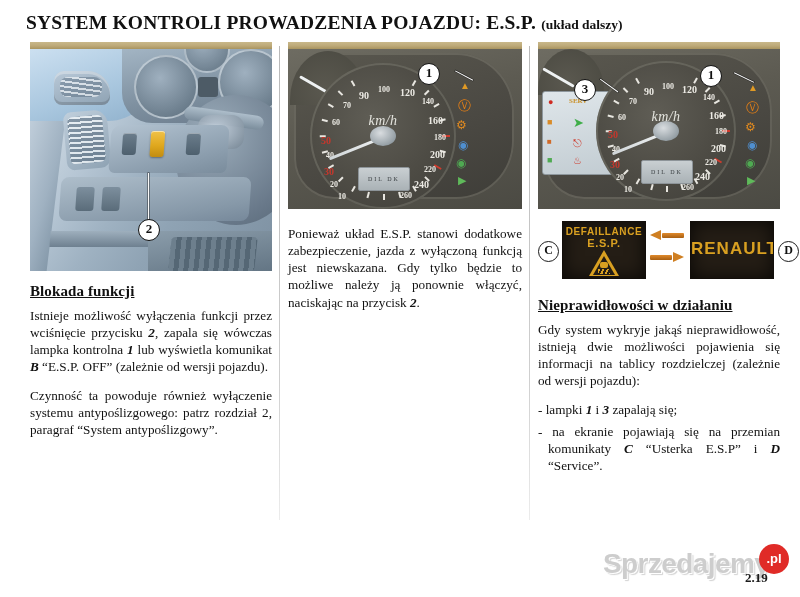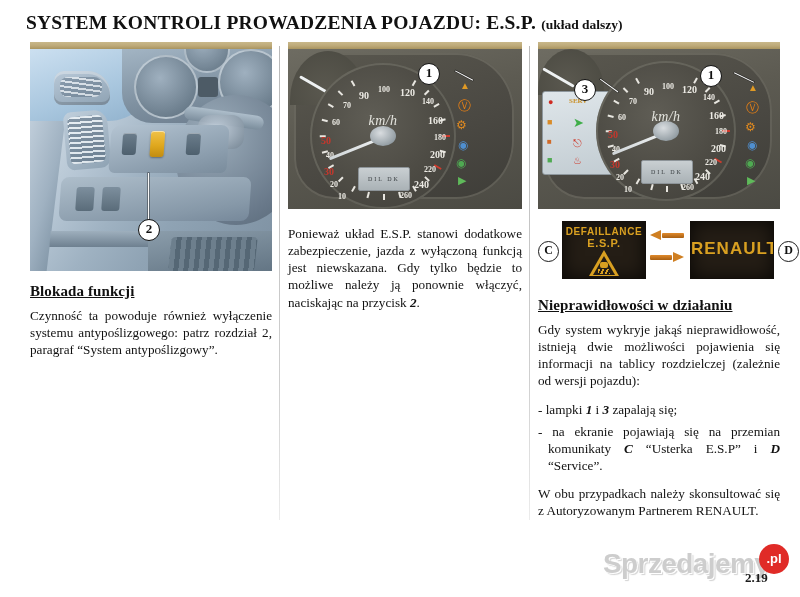--- a/index.html
+++ b/index.html
@@ -529,20 +529,21 @@
         <div class="sill"></div>
         <div class="pedalzone"></div>
 
         <div class="leader" style="left:118px; top:124px; width:1.4px; height:48px;"></div>
         <div class="callout" style="left:108px; top:170px;">2</div>
       </div>
     </div>
 
     <h2 class="sect">Blokada funkcji</h2>
 
+    <p class="body"><span>Istnieje możliwość wyłączenia funkcji przez wciśnięcie przycisku </span><em>2</em><span>, zapala się wówczas lampka kontrolna </span><em>1</em><span> lub wyświetla komunikat </span><em>B</em><span> “E.S.P. OFF” (zależnie od wersji pojazdu).</span></p>
 
     <p class="body">Czynność ta powoduje również wyłączenie systemu antypoślizgowego: patrz rozdział 2, paragraf “System antypoślizgowy”.</p>
   </div>
 
   <div class="col col-2">
 
     <div class="topbar"></div>
 
     <div class="photo photo-2">
       <div class="clusterphoto">
@@ -737,21 +738,20 @@
 
     <h2 class="sect" style="margin-top:16px;">Nieprawidłowości w działaniu</h2>
 
     <p class="body">Gdy system wykryje jakąś nieprawidłowość, istnieją dwie możliwości pojawienia się informacji na tablicy rozdzielczej (zależnie od wersji pojazdu):</p>
 
     <ul class="dashlist">
       <li><span>- lampki </span><em>1</em><span> i </span><em>3</em><span> zapalają się;</span></li>
       <li><span>- na ekranie pojawiają się na przemian komunikaty </span><em>C</em><span> “Usterka E.S.P” i </span><em>D</em><span> “Service”.</span></li>
     </ul>
 
-    <p class="body">W obu przypadkach należy skonsultować się z Autoryzowanym Partnerem RENAULT.</p>
   </div>
 </div>
 
 <div class="watermark">
   <span class="wm-text">Sprzedajemy</span>
   <span class="wm-badge">.pl</span>
 </div>
 
 <div class="pagenum">2.19</div>
 

